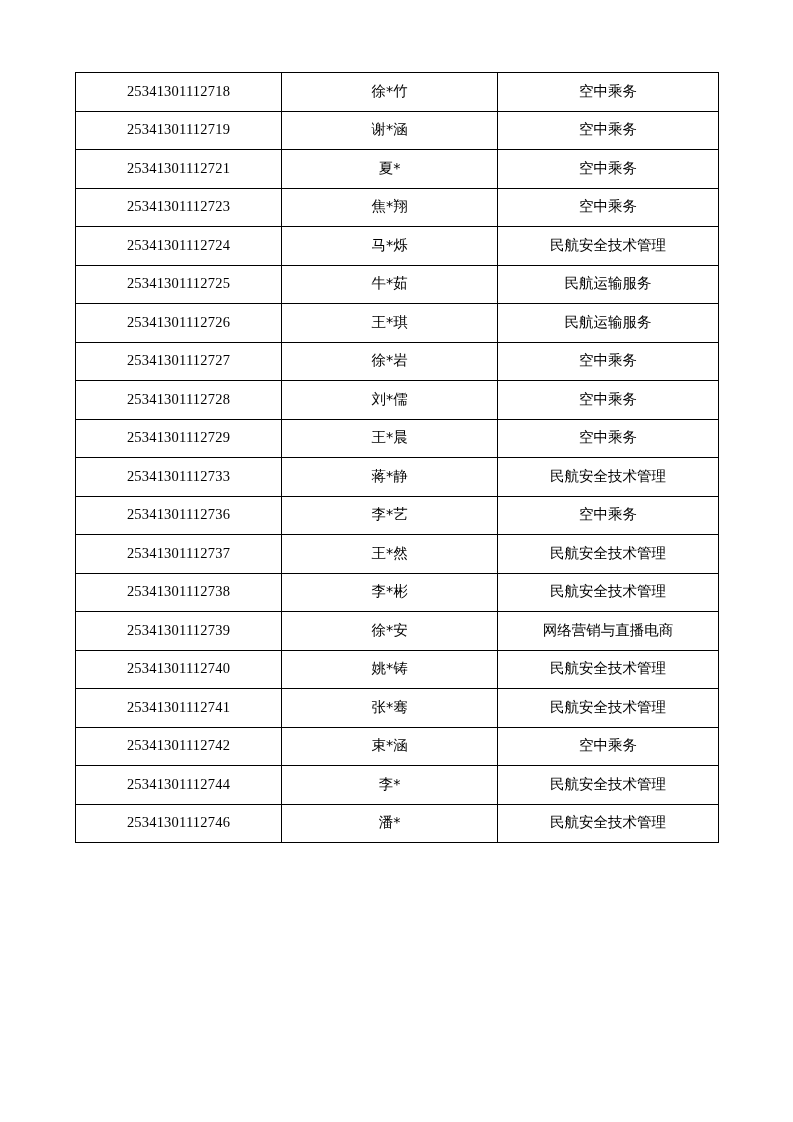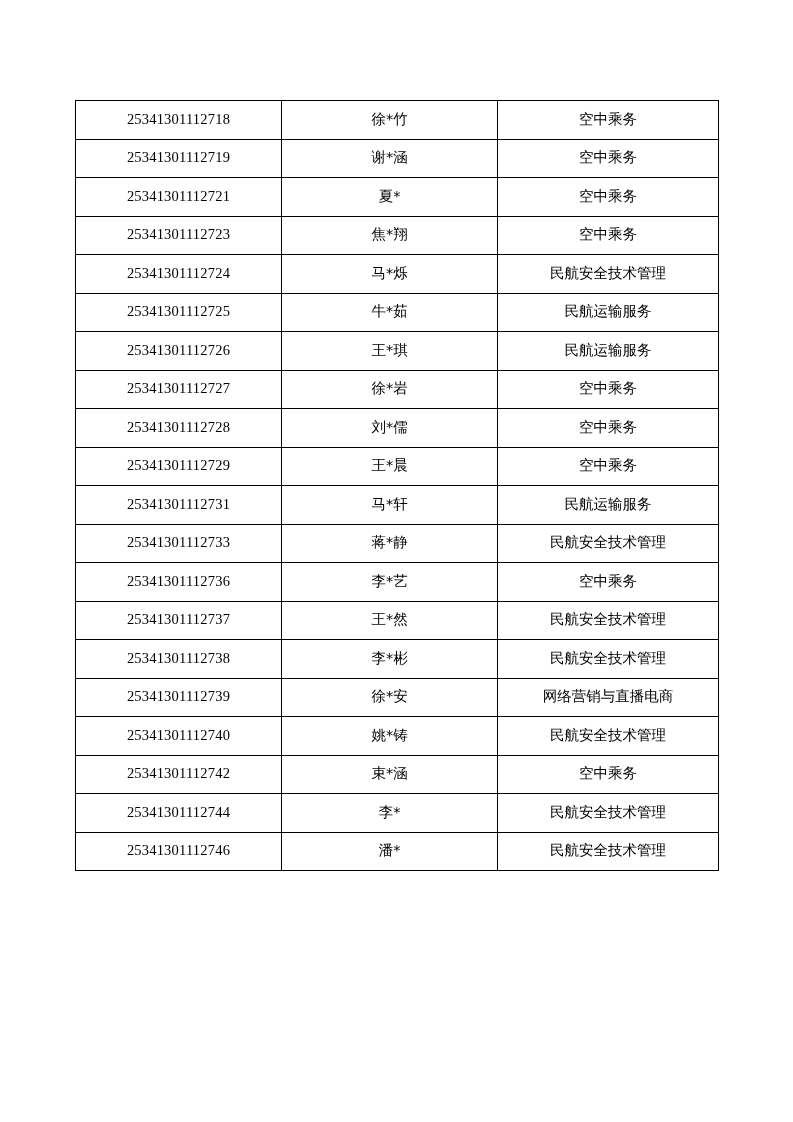--- a/index.html
+++ b/index.html
@@ -12,21 +12,21 @@
     height: 1122px;
     font-family: "Liberation Serif", "DejaVu Serif", serif;
     color: #000000;
     overflow: hidden;
   }
   .page {
     position: relative;
     width: 793px;
     height: 1122px;
     box-sizing: border-box;
-    padding: 100px 75px;
+    padding: 72px 75px;
   }
   table.roster {
     border-collapse: collapse;
     width: 643px;
     table-layout: fixed;
   }
   table.roster td {
     border: 1px solid #000000;
     height: 37.5px;
     padding: 0 4px;
@@ -104,25 +104,20 @@
           <td class="id-cell">25341301112728</td>
           <td class="name-cell">刘*儒</td>
           <td class="major-cell">空中乘务</td>
         </tr>
         <tr>
           <td class="id-cell">25341301112729</td>
           <td class="name-cell">王*晨</td>
           <td class="major-cell">空中乘务</td>
         </tr>
         <tr>
-          <td class="id-cell">25341301112731</td>
-          <td class="name-cell">马*轩</td>
-          <td class="major-cell">民航运输服务</td>
-        </tr>
-        <tr>
           <td class="id-cell">25341301112733</td>
           <td class="name-cell">蒋*静</td>
           <td class="major-cell">民航安全技术管理</td>
         </tr>
         <tr>
           <td class="id-cell">25341301112736</td>
           <td class="name-cell">李*艺</td>
           <td class="major-cell">空中乘务</td>
         </tr>
         <tr>
@@ -139,20 +134,25 @@
           <td class="id-cell">25341301112739</td>
           <td class="name-cell">徐*安</td>
           <td class="major-cell">网络营销与直播电商</td>
         </tr>
         <tr>
           <td class="id-cell">25341301112740</td>
           <td class="name-cell">姚*铸</td>
           <td class="major-cell">民航安全技术管理</td>
         </tr>
         <tr>
+          <td class="id-cell">25341301112741</td>
+          <td class="name-cell">张*骞</td>
+          <td class="major-cell">民航安全技术管理</td>
+        </tr>
+        <tr>
           <td class="id-cell">25341301112742</td>
           <td class="name-cell">束*涵</td>
           <td class="major-cell">空中乘务</td>
         </tr>
         <tr>
           <td class="id-cell">25341301112744</td>
           <td class="name-cell">李*</td>
           <td class="major-cell">民航安全技术管理</td>
         </tr>
         <tr>

